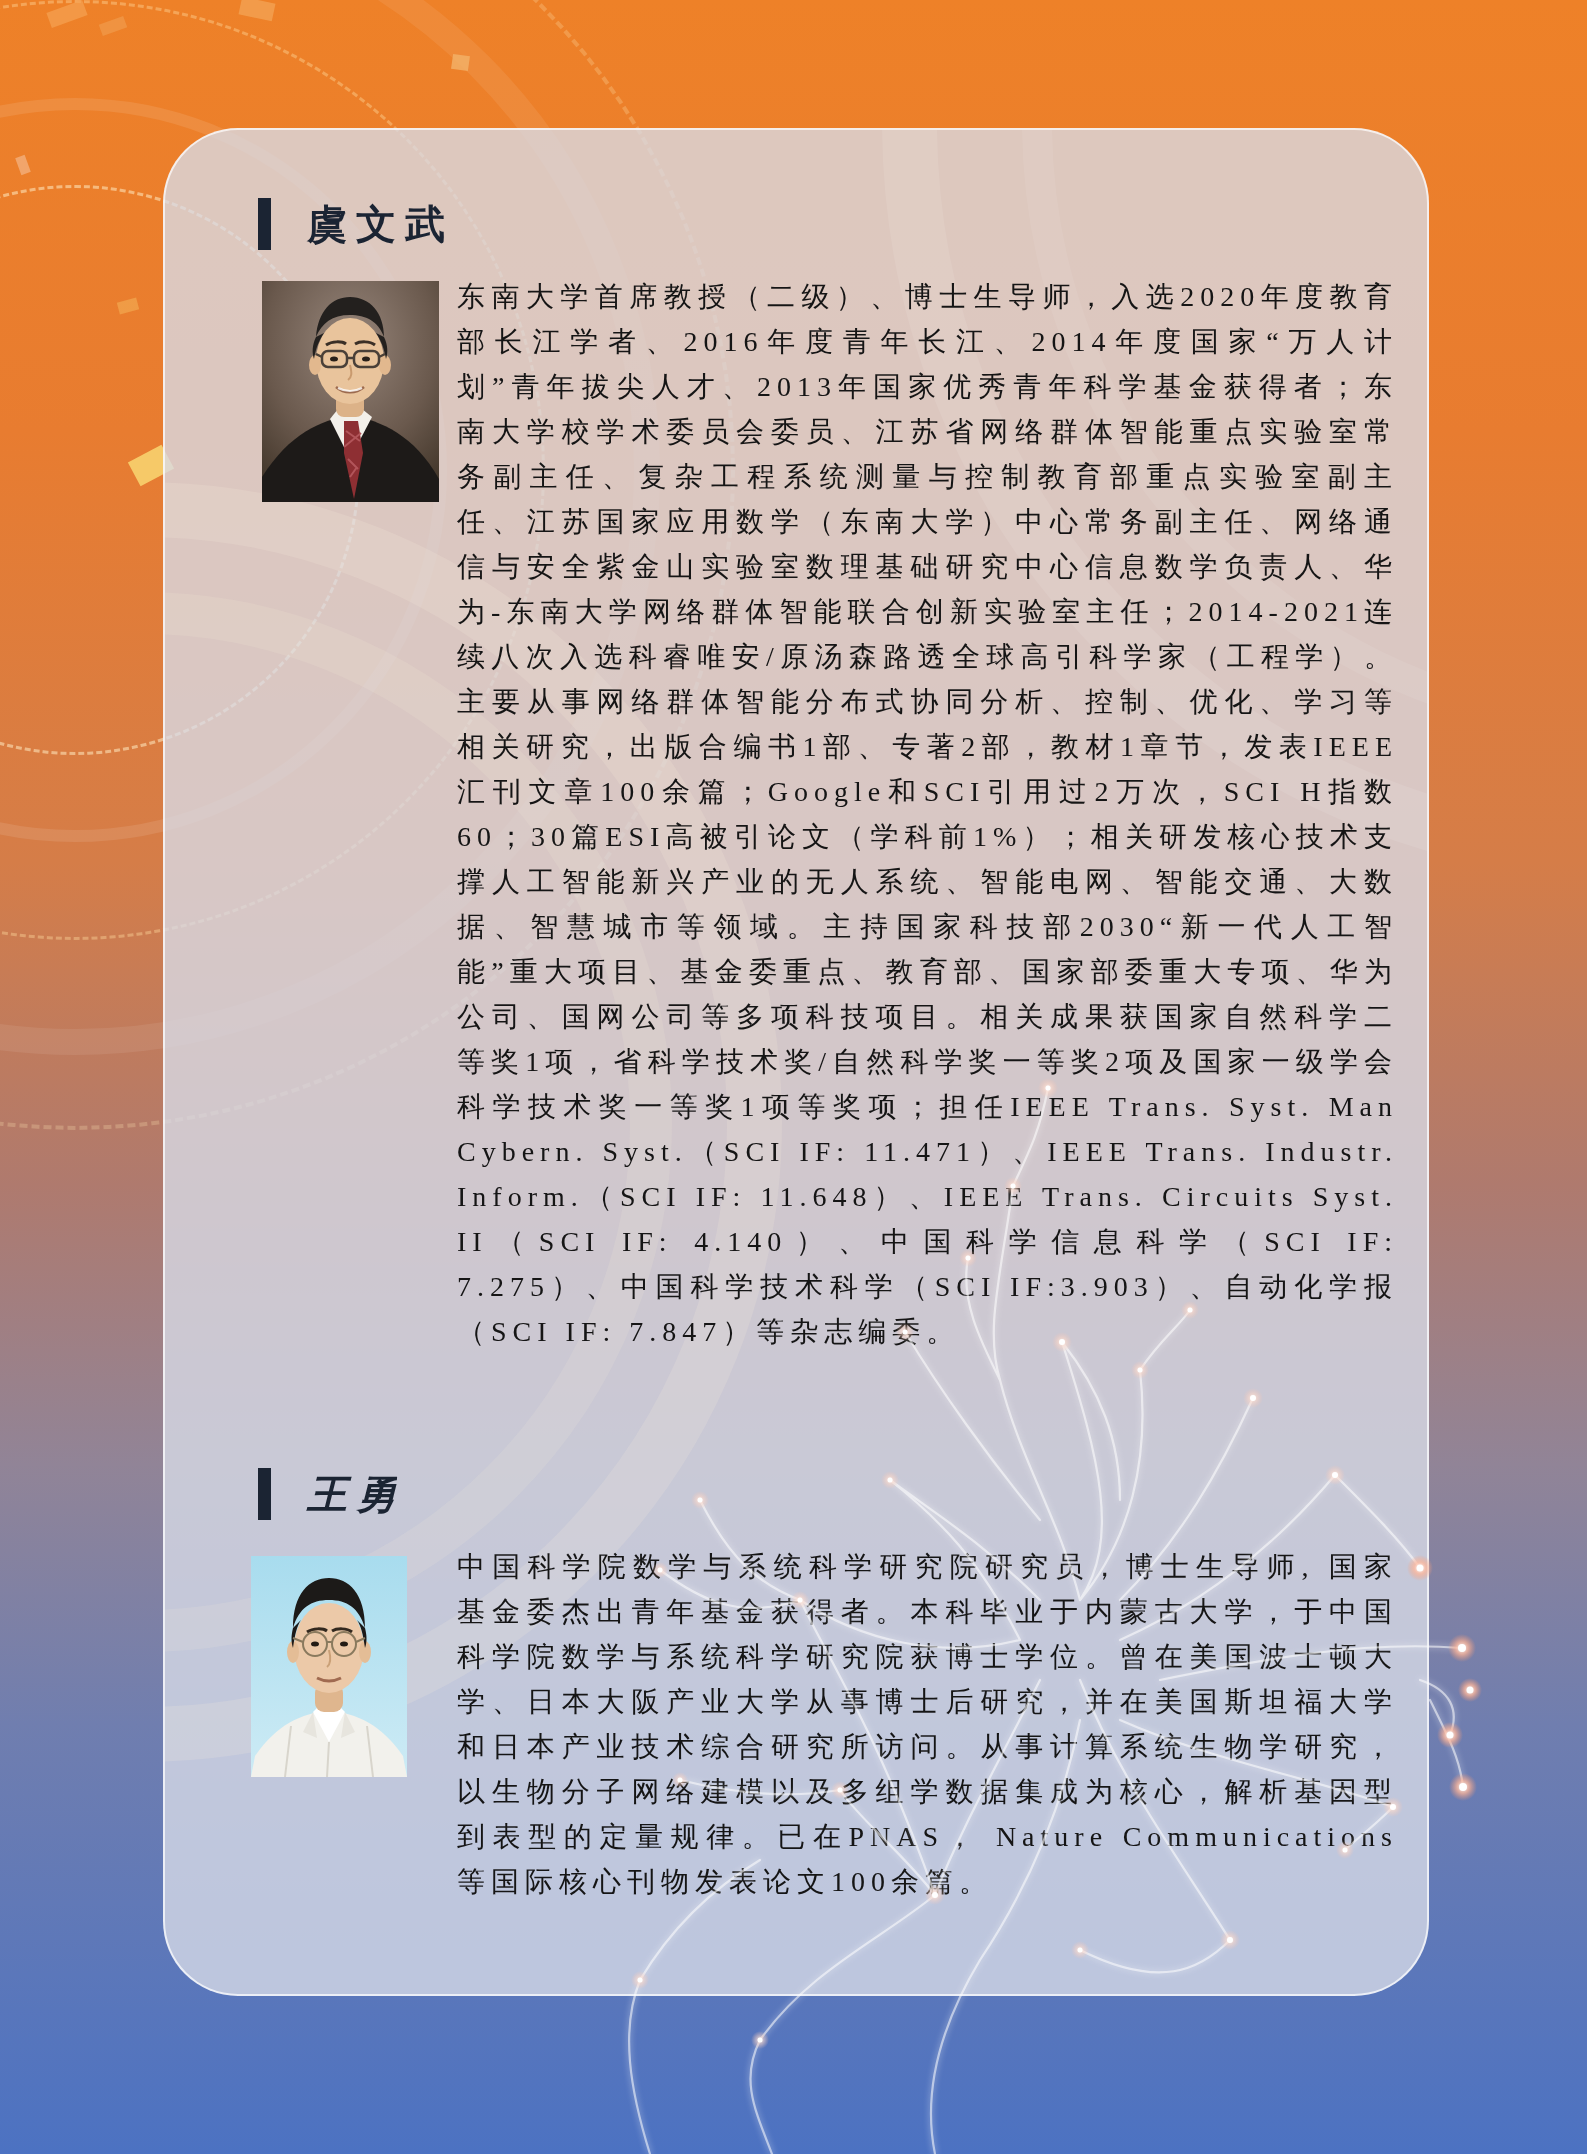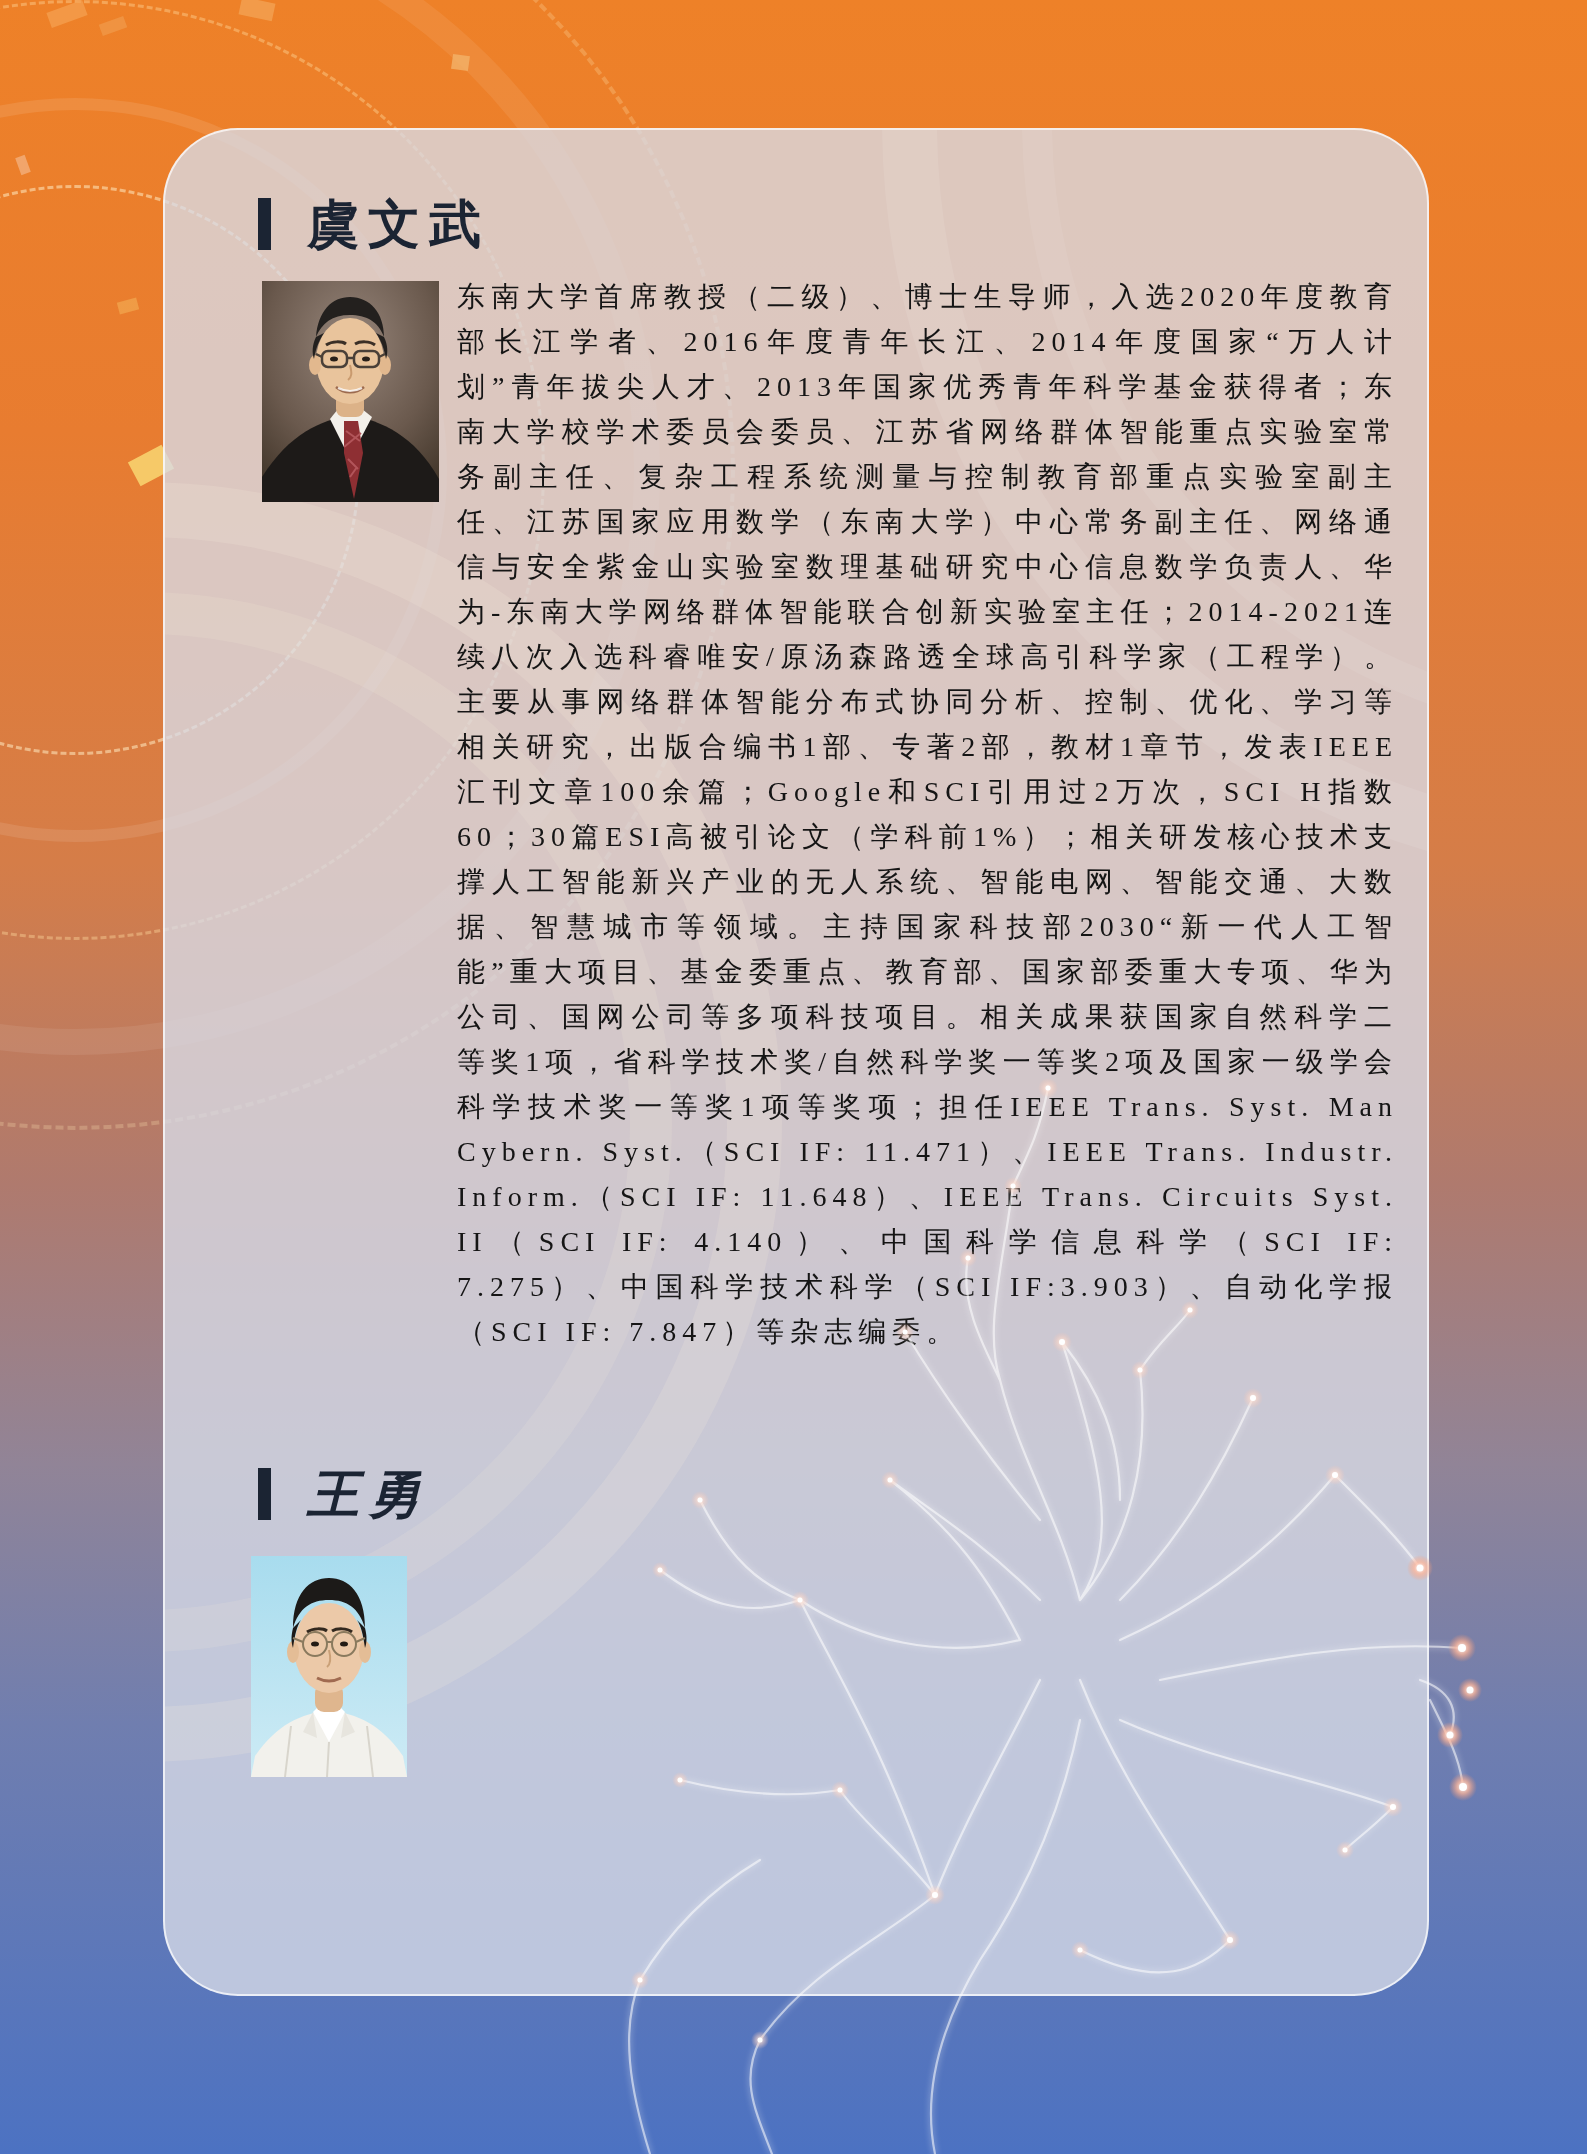--- a/index.html
+++ b/index.html
@@ -52,21 +52,21 @@
     align-items: center;
   }
   .marker-bar {
     width: 13px;
     height: 52px;
     background: #1B2433;
     margin-right: 36px;
   }
   .sec-title {
     font-family: "Liberation Sans", "DejaVu Sans", sans-serif;
-    font-size: 52px;
+    font-size: 40px;
     font-weight: 700;
     letter-spacing: 9px;
     color: #1B2433;
     line-height: 52px;
   }
 
   .photo {
     position: absolute;
     overflow: hidden;
   }
@@ -214,20 +214,21 @@
         <path d="M76,86 L81,86 M52,86 L42,82 M105,86 L114,82" stroke="#8a7a5e" stroke-width="2"></path>
 
         <ellipse cx="64" cy="88" rx="4" ry="2.5" fill="#241c15"></ellipse>
         <ellipse cx="93" cy="88" rx="4" ry="2.5" fill="#241c15"></ellipse>
 
         <path d="M78,94 C80,102 80,108 76,111" stroke="#caa077" stroke-width="2" fill="none"></path>
         <path d="M66,122 C74,126 82,126 90,122" stroke="#a06a50" stroke-width="3" fill="none"></path>
       </svg>
     </div>
 
+    <p class="bio" style="left:292px; top:1414px;">中国科学院数学与系统科学研究院研究员，博士生导师, 国家基金委杰出青年基金获得者。本科毕业于内蒙古大学，于中国科学院数学与系统科学研究院获博士学位。曾在美国波士顿大学、日本大阪产业大学从事博士后研究，并在美国斯坦福大学和日本产业技术综合研究所访问。从事计算系统生物学研究，以生物分子网络建模以及多组学数据集成为核心，解析基因型到表型的定量规律。已在PNAS， Nature Communications等国际核心刊物发表论文100余篇。</p>
   </div>
 
   <svg class="neural" viewBox="0 0 1027 1114" xmlns="http://www.w3.org/2000/svg">
     <defs>
       <filter id="blur3" x="-20%" y="-20%" width="140%" height="140%">
         <feGaussianBlur stdDeviation="3"></feGaussianBlur>
       </filter>
       <radialGradient id="dotg">
         <stop offset="0%" stop-color="#ffffff" stop-opacity="0.95"></stop>
         <stop offset="40%" stop-color="#ffd9c8" stop-opacity="0.55"></stop>

